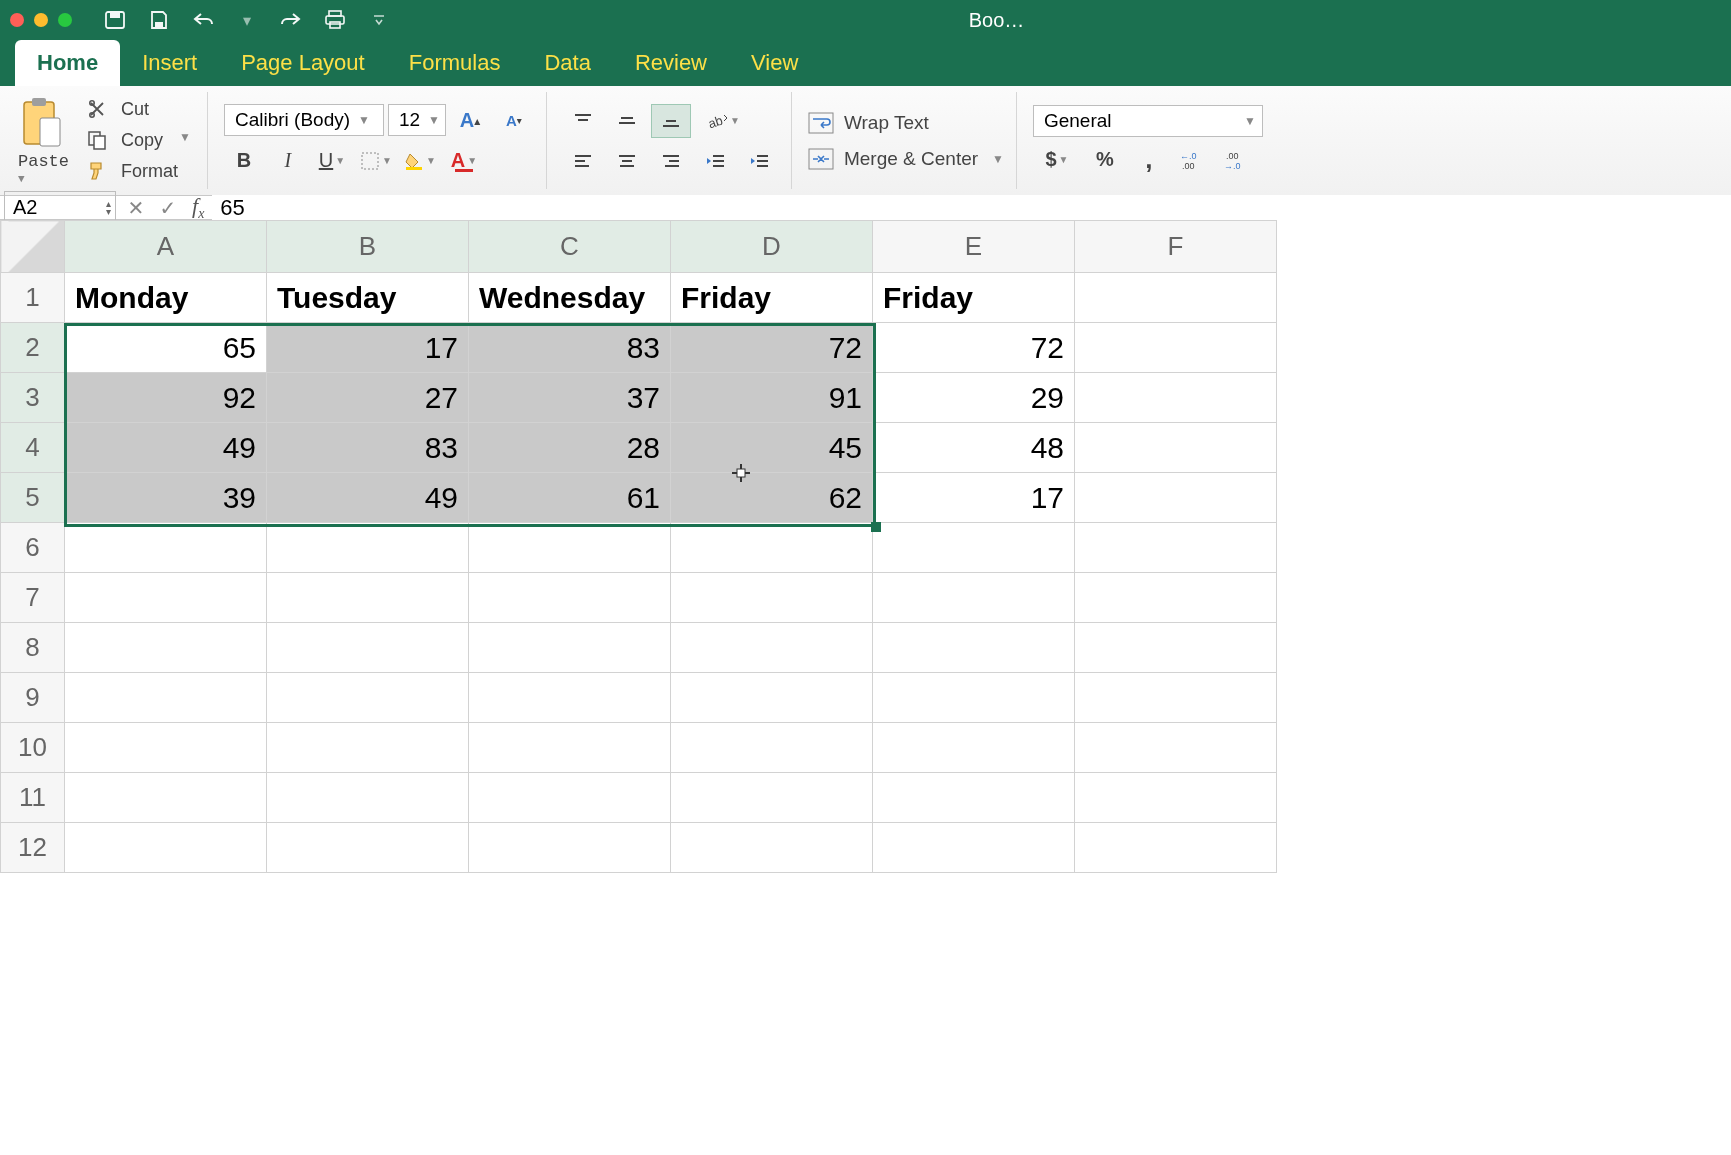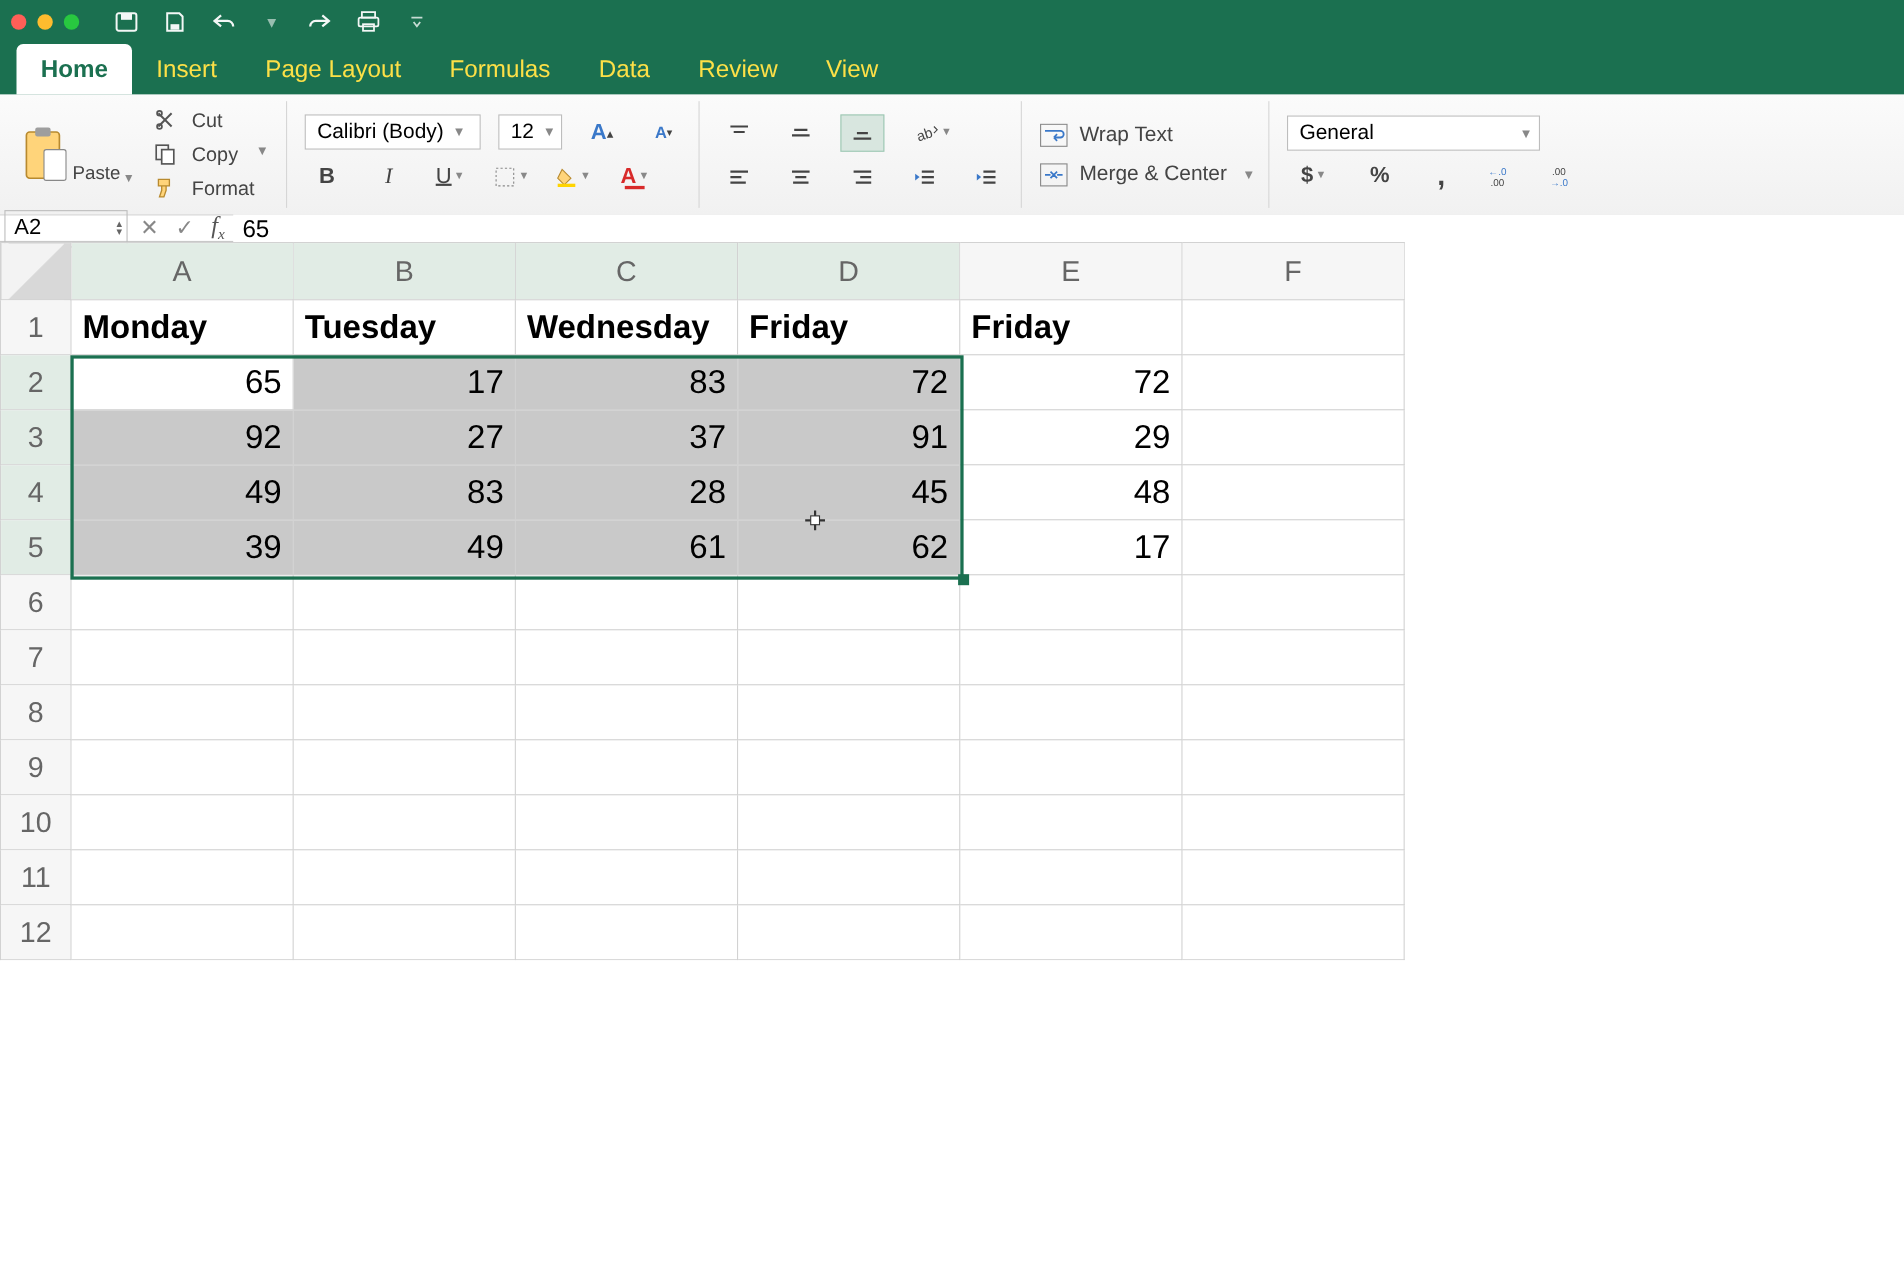--- a/index.html
+++ b/index.html
@@ -17,31 +17,31 @@
 
   
   .tabbar { height:46px; background:#1b7050; display:flex; align-items:flex-end; padding-left:15px;text-align:center; }
   .tab { color:#fde047; font-size:22px; padding:10px 22px; cursor:pointer; }
   .tab.active { background:#fff; color:#1b7050; font-weight:600; border-radius:6px 6px 0 0; }
 
   
   .ribbon { background:linear-gradient(#fbfbfb,#f1f1f1); border-bottom:1px solid #c8c8c8; padding:6px 8px; display:flex; align-items:stretch; gap:12px; height:110px; }
   .group { border-right:1px solid #d6d6d6; padding:0 12px 0 4px; display:flex; align-items:center; gap:8px; }
   .group:last-child{border-right:none;justify-content:center;}
-  .big-btn { display:flex; flex-direction:row; align-items:flex-end; justify-content:center; gap:2px; font-size:17px; color:#444; padding:2px 6px; }
+  .big-btn { display:flex; flex-direction:column; align-items:flex-start; justify-content:center; gap:2px; font-size:17px; color:#444; padding:2px 6px;font-family:Liberation Mono, monospace; }
   .big-btn svg{display:block;}
   .mini-row { display:flex; flex-direction:column; gap:6px; }
   .mini-btn { display:flex; align-items:flex-start; gap:14px; font-size:18px; color:#444; padding:2px 4px; }
   .mini-btn .caret{font-size:12px;color:#888;margin-left:2px;}
 
   .combo { display:flex; align-items:center; background:#fff; border:1px solid #bdbdbd; height:32px; font-size:19px; padding:0 6px 0 10px; }
   .combo .caret{color:#888;margin-left:8px;font-size:12px;}
   .font-combo{width:160px;} .size-combo{width:58px;}
 
-  .btnrow { display:flex; gap:16px; }
+  .btnrow { display:flex; gap:4px; }
   .sq { width:40px; height:34px; border:1px solid transparent; display:flex; align-items:center; justify-content:center; font-size:20px; color:#444; background:transparent; }
   .sq.active{background:#d8e6df; border-color:#9ec8b4;}
   .sq .caret{font-size:10px;color:#888;margin-left:2px;}
   .stack { display:flex; flex-direction:column; gap:6px; }
 
   .wrap-merge { display:flex; flex-direction:column; gap:14px; font-size:19px; color:#444; }
   .wm-item{display:flex;align-items:center;gap:10px;}
   .wm-item .caret{font-size:12px;color:#888;margin-left:4px;}
 
   .numfmt-combo{width:230px;}
@@ -117,20 +117,21 @@
           <rect x="2" y="6" width="18" height="8" rx="1.5" fill="none" stroke="#fff" stroke-width="1.6"></rect>
           <rect x="6" y="12" width="10" height="6" fill="none" stroke="#fff" stroke-width="1.6"></rect>
         </svg>
     </span>
     <span class="qat-icon" style="opacity:.75">
       <svg width="14" height="14" viewBox="0 0 14 14">
           <path d="M2 3h10M4 7l3 4 3-4" stroke="#fff" stroke-width="1.6" fill="none"></path>
         </svg>
     </span>
   </div>
+  <div class="doc-title">Boo…</div>
   <div style="width:120px"></div>
 </div>
 
 <div class="tabbar">
   <div class="tab active">Home</div>
   <div class="tab">Insert</div>
   <div class="tab">Page Layout</div>
   <div class="tab">Formulas</div>
   <div class="tab">Data</div>
   <div class="tab">Review</div>

